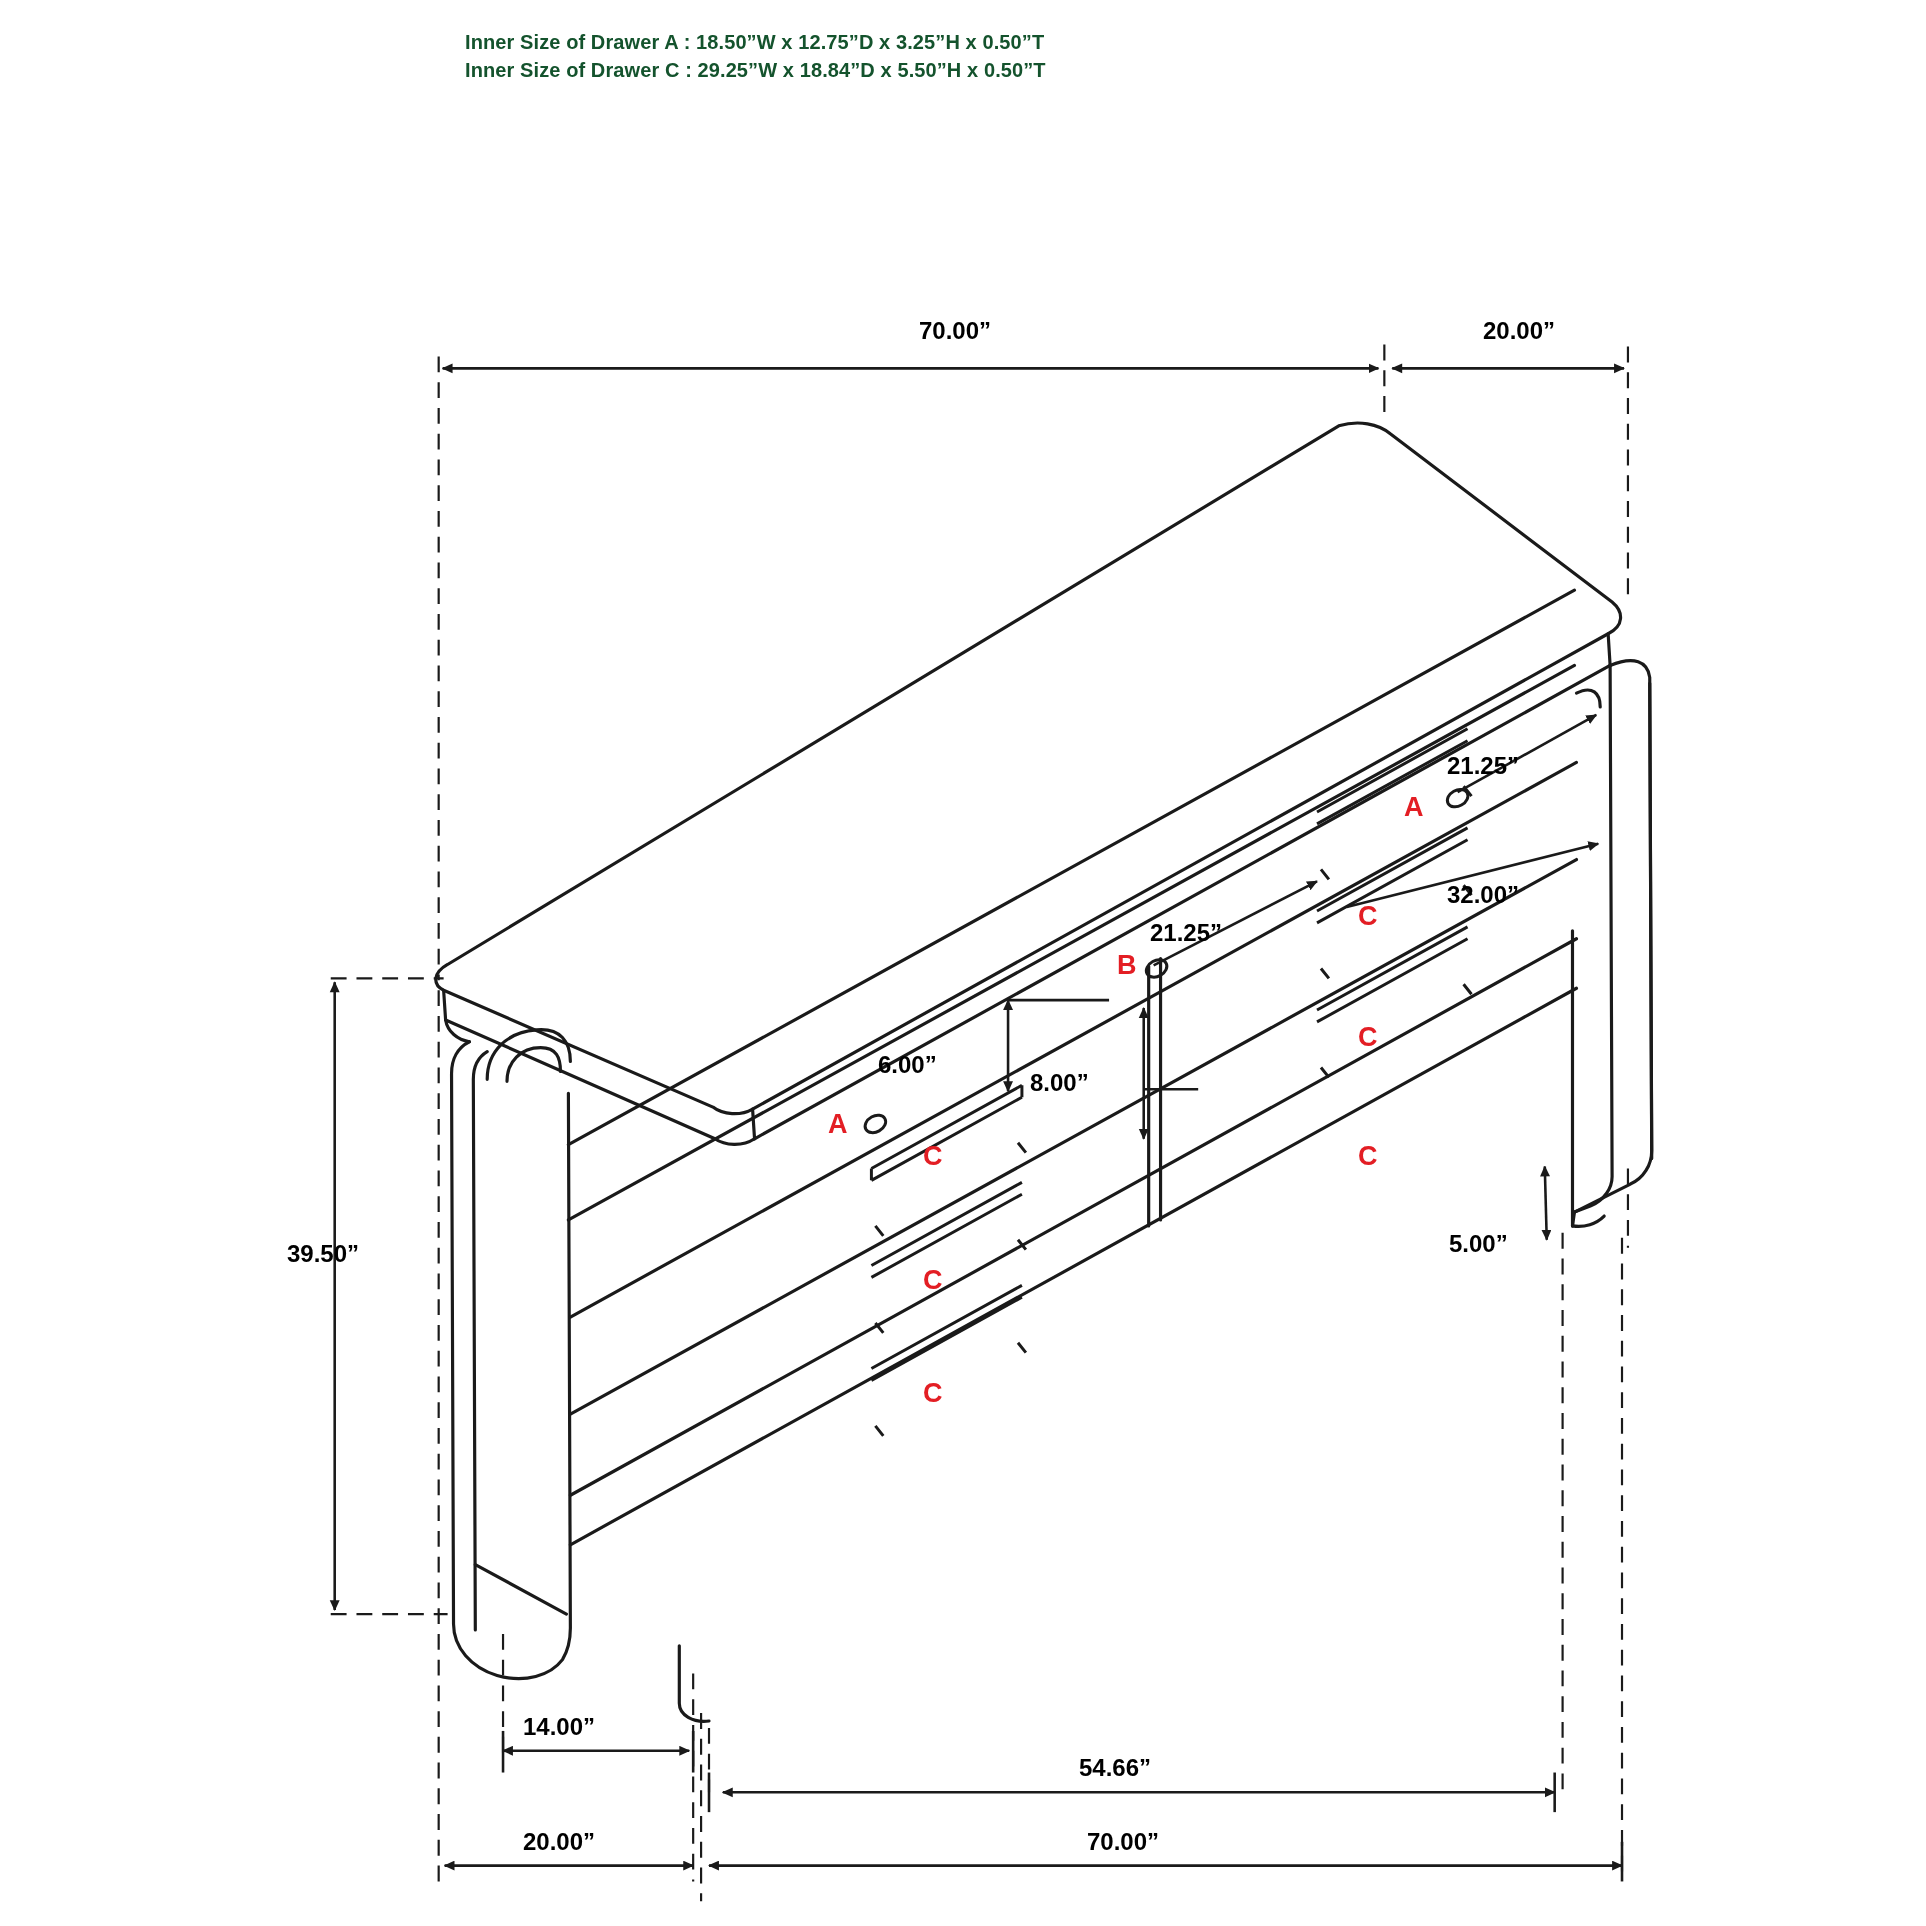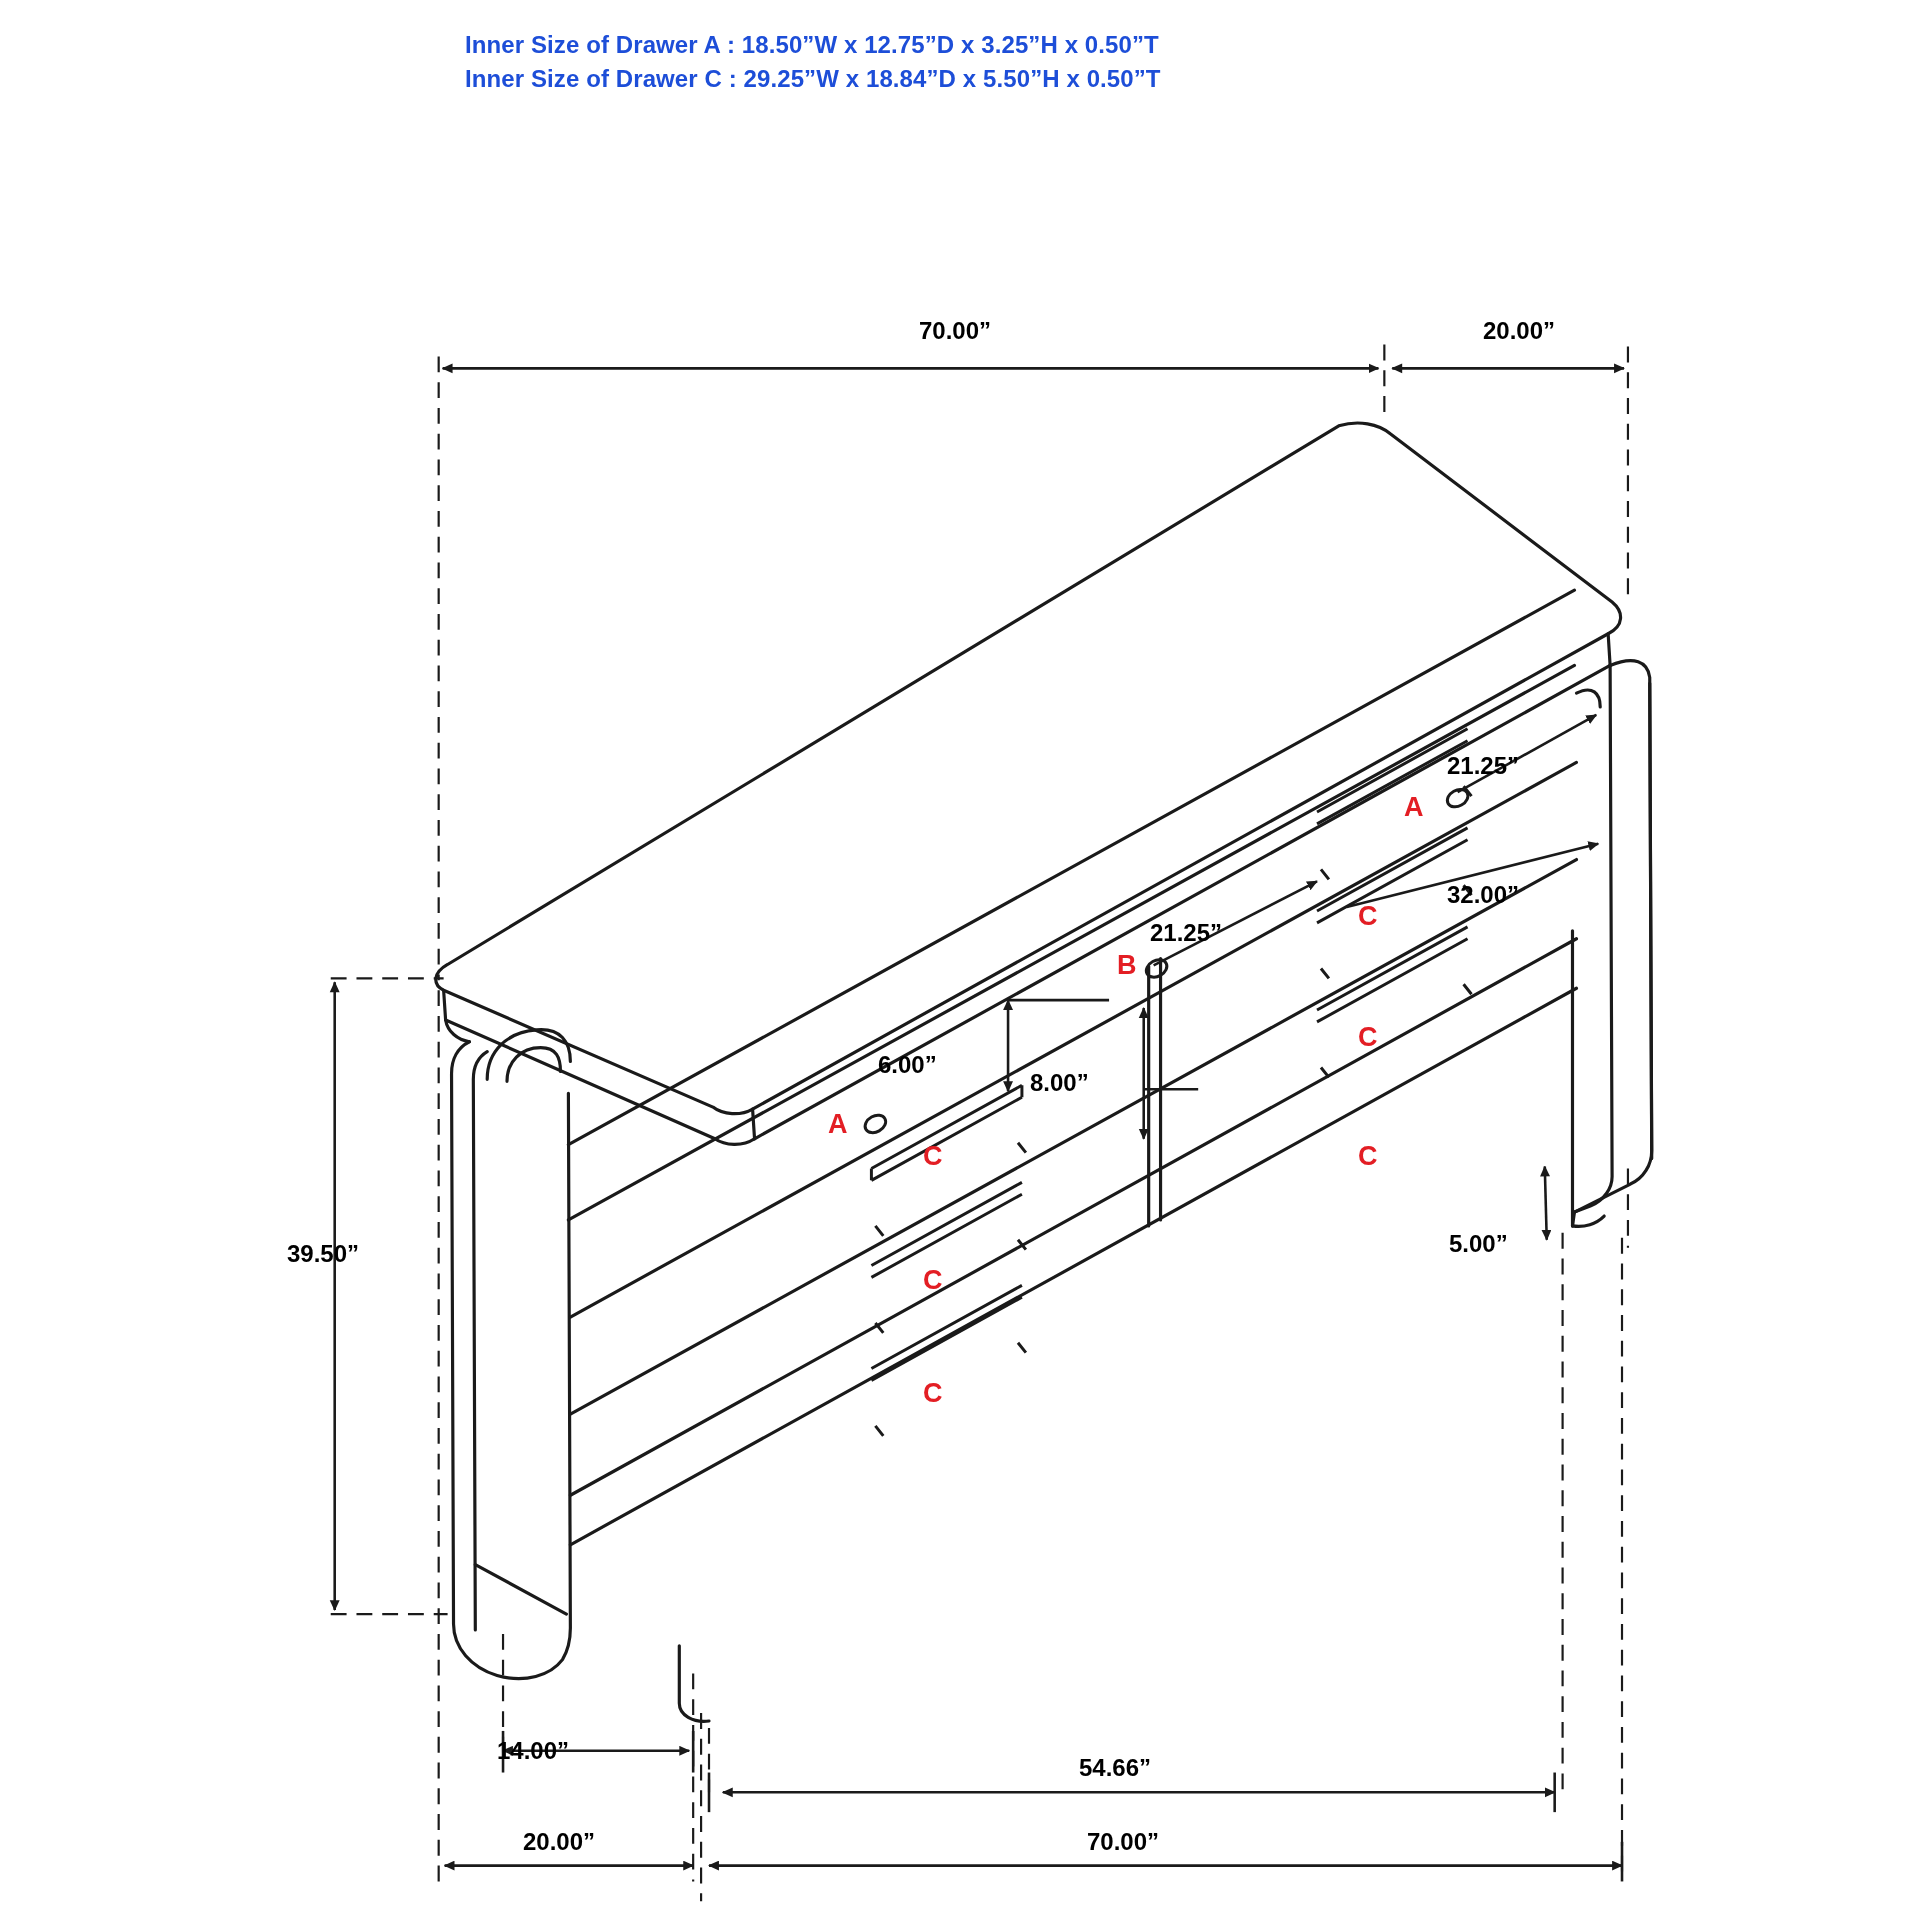--- a/index.html
+++ b/index.html
@@ -20,23 +20,23 @@
     width: 1927px;
     height: 1927px;
   }
   .spec-block {
     position: absolute;
     left: 465px;
     top: 28px;
     line-height: 1.42;
   }
   .spec-line {
-    font-size: 24px;
+    font-size: 20px;
     font-weight: bold;
-    color: #1d4ed8;
+    color: #14532d;
     white-space: nowrap;
     letter-spacing: 0.1px;
   }
   .dim-label {
     position: absolute;
     font-size: 24px;
     font-weight: bold;
     color: #000000;
     white-space: nowrap;
   }
@@ -217,21 +217,21 @@
 
   <div class="dim-label" style="left:919px; top:317px;">70.00”</div>
   <div class="dim-label" style="left:1483px; top:317px;">20.00”</div>
   <div class="dim-label" style="left:1447px; top:752px;">21.25”</div>
   <div class="dim-label" style="left:1447px; top:881px;">32.00”</div>
   <div class="dim-label" style="left:1150px; top:919px;">21.25”</div>
   <div class="dim-label" style="left:878px; top:1051px;">6.00”</div>
   <div class="dim-label" style="left:1030px; top:1069px;">8.00”</div>
   <div class="dim-label" style="left:1449px; top:1230px;">5.00”</div>
   <div class="dim-label" style="left:287px; top:1240px;">39.50”</div>
-  <div class="dim-label" style="left:497px; top:1713px;margin-top:24px;">14.00”</div>
+  <div class="dim-label" style="left:523px; top:1713px;">14.00”</div>
   <div class="dim-label" style="left:1079px; top:1754px;">54.66”</div>
   <div class="dim-label" style="left:523px; top:1828px;">20.00”</div>
   <div class="dim-label" style="left:1087px; top:1828px;">70.00”</div>
 
   <div class="drawer-letter" style="left:1404px; top:792px;">A</div>
   <div class="drawer-letter" style="left:1117px; top:950px;">B</div>
   <div class="drawer-letter" style="left:828px; top:1109px;">A</div>
   <div class="drawer-letter" style="left:1358px; top:901px;">C</div>
   <div class="drawer-letter" style="left:1358px; top:1022px;">C</div>
   <div class="drawer-letter" style="left:1358px; top:1141px;">C</div>

